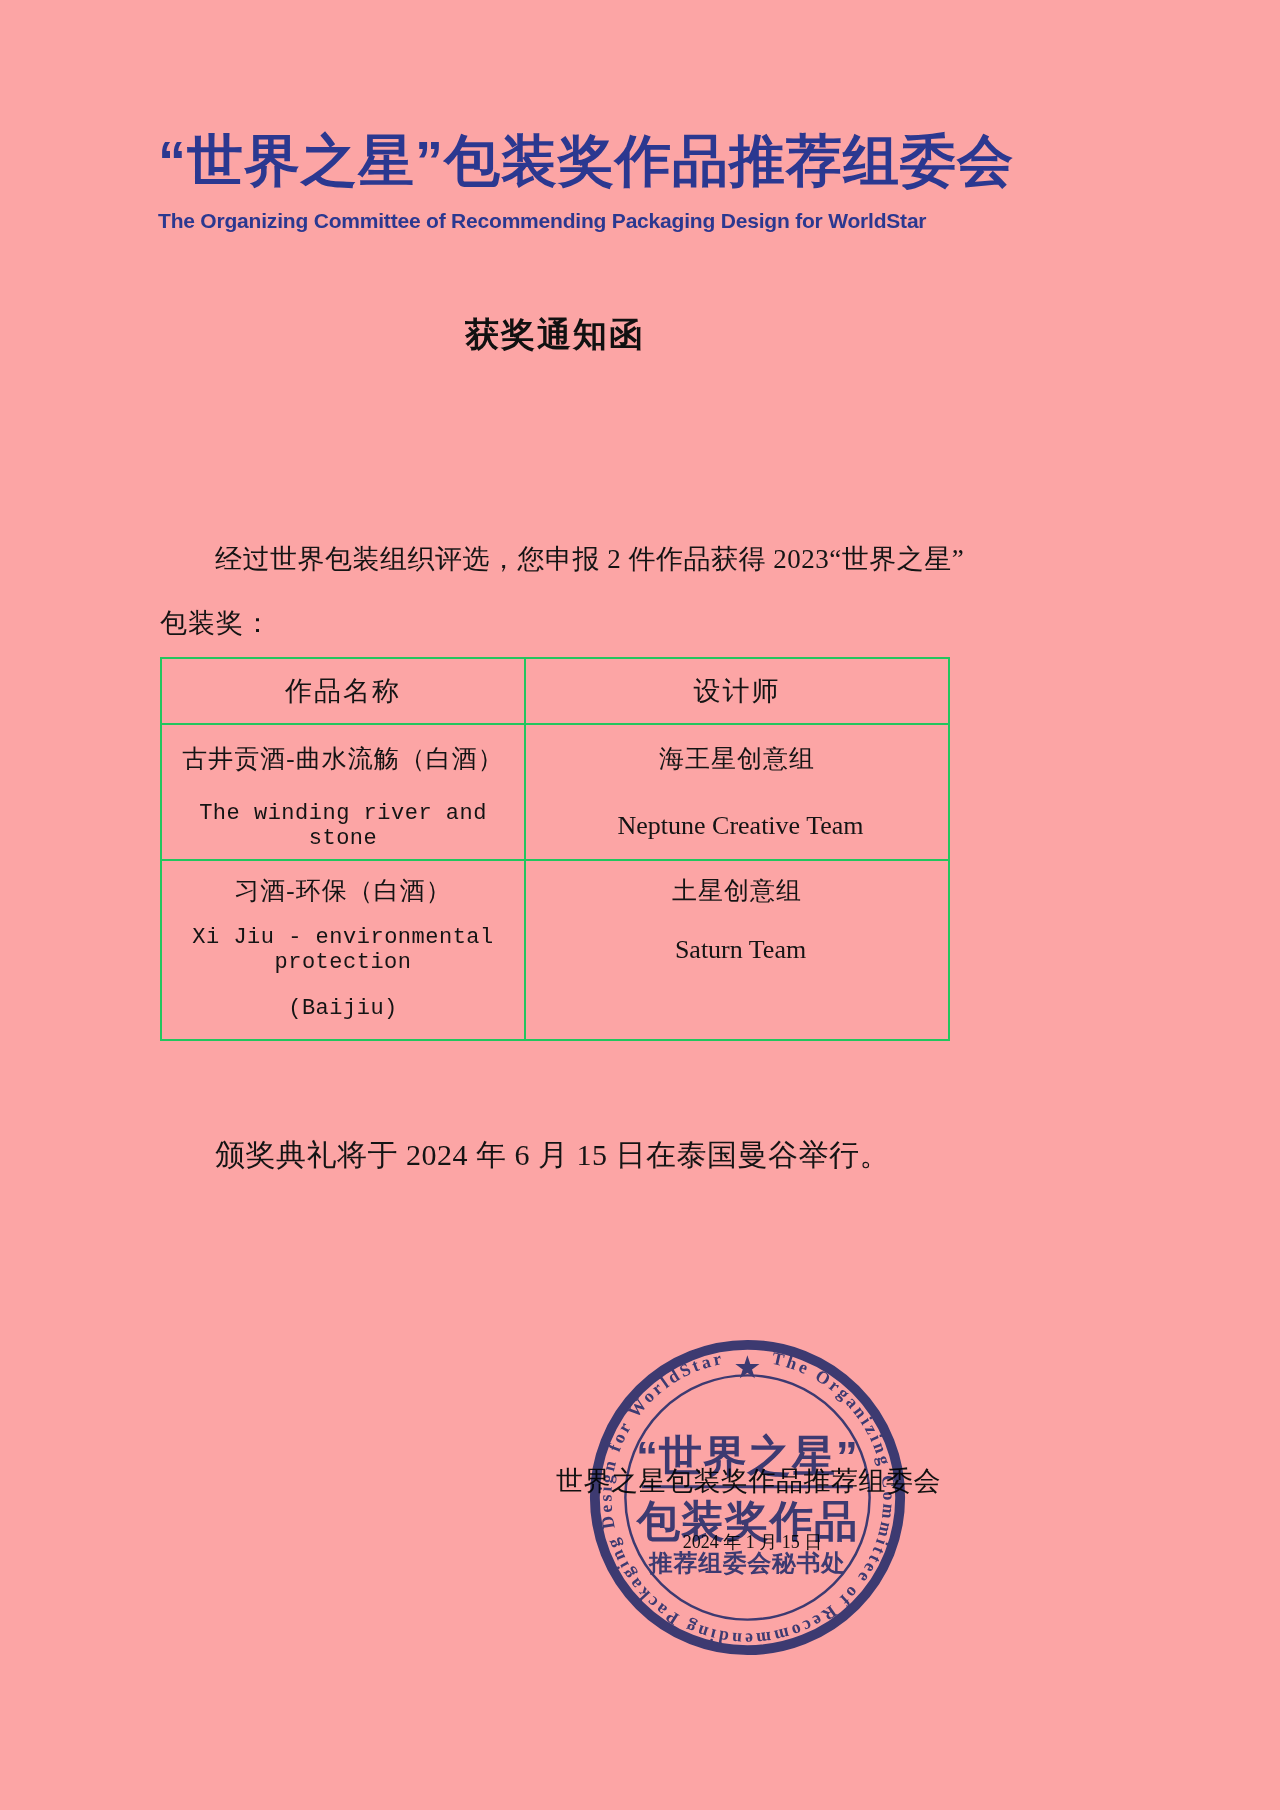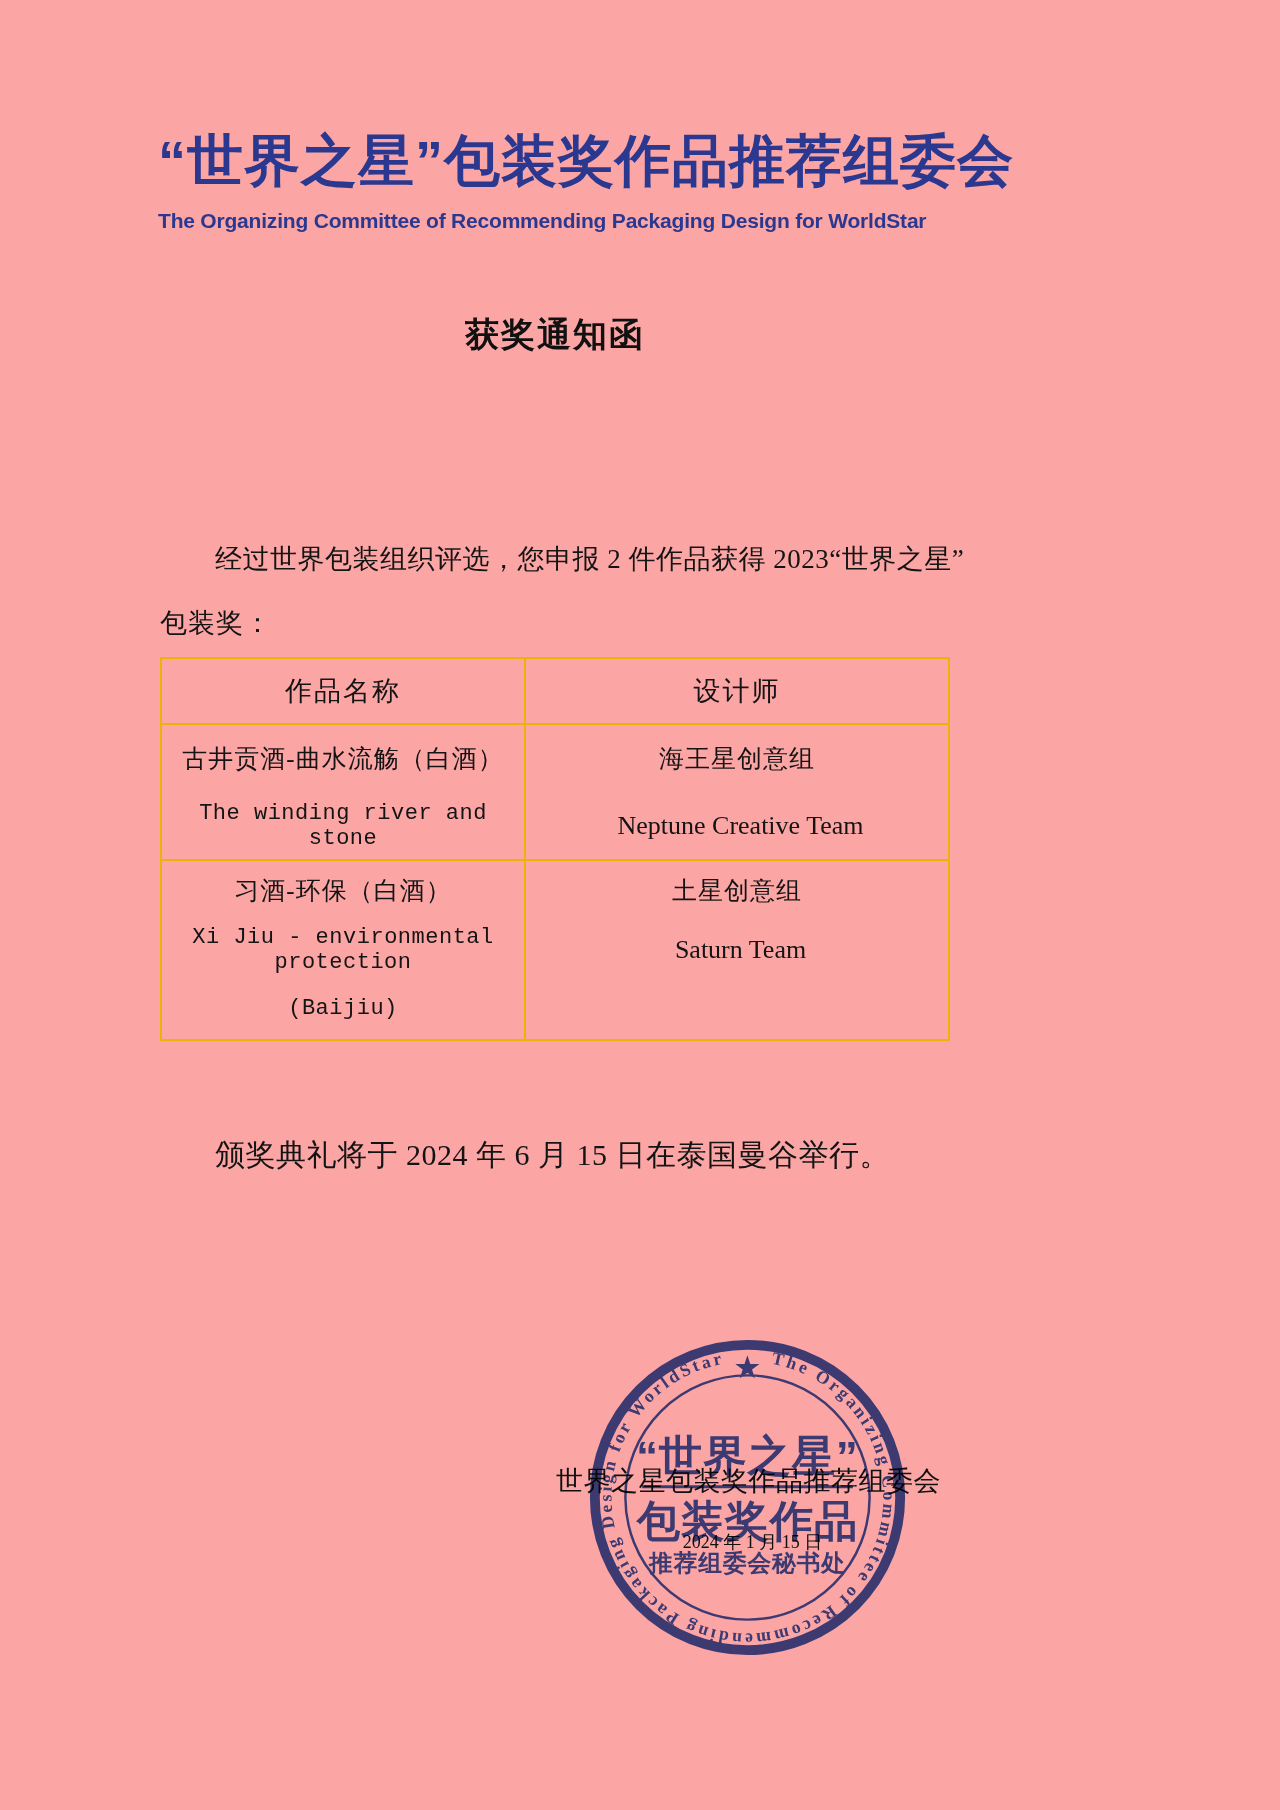--- a/index.html
+++ b/index.html
@@ -42,21 +42,21 @@
   .para-2{
     position:absolute;left:160px;top:605px;width:800px;
     font-size:27px;letter-spacing:1px;
   }
   
   .award-table{
     position:absolute;left:160px;top:657px;width:790px;
     border-collapse:collapse;table-layout:fixed;
   }
   .award-table th,.award-table td{
-    border:2px solid #eab308;vertical-align:top;padding:0;
+    border:2px solid #22c55e;vertical-align:top;padding:0;
   }
   .award-table col.c1{width:46.2%;}
   .award-table col.c2{width:53.8%;}
   .award-table th{
     height:64px;font-weight:400;font-size:27px;letter-spacing:2px;
     vertical-align:middle;text-align:center;
   }
   .cl{display:flex;align-items:center;justify-content:center;text-align:center;}
   tr.r1 .cl{height:67px;}
   tr.r2 .cl{height:59px;}

